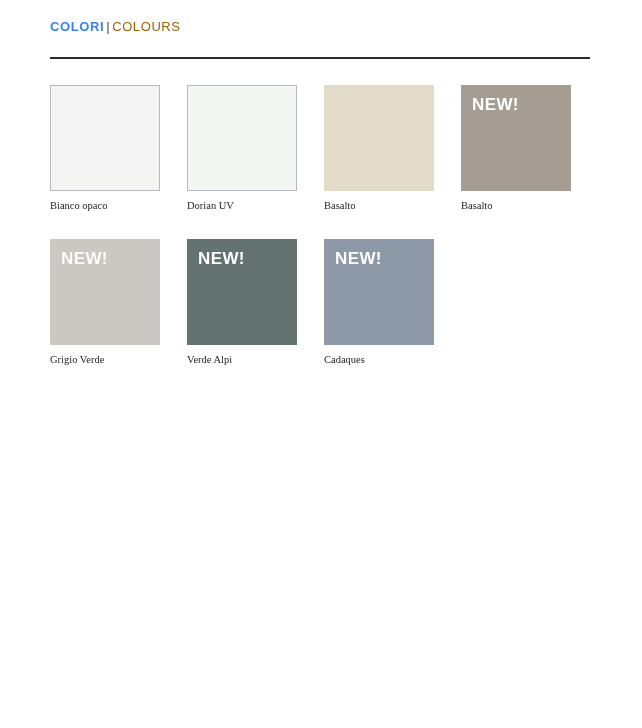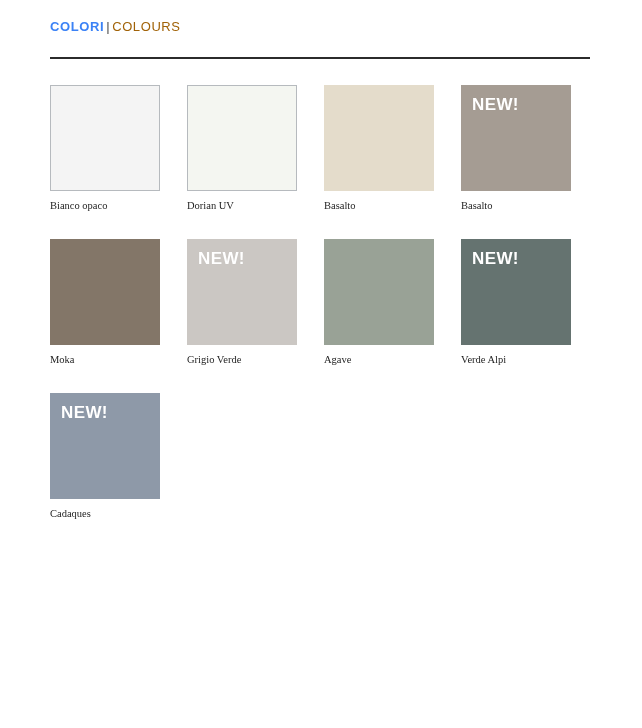--- a/index.html
+++ b/index.html
@@ -135,32 +135,24 @@
         <div class="swatch" style="background-color: rgb(228, 220, 203);"></div>
         <div class="swatch-label">Basalto</div>
       </div>
       <div class="swatch-cell">
         <div class="swatch" style="background-color: rgb(165, 156, 147);">
           <div class="new-badge">NEW!</div>
         </div>
         <div class="swatch-label">Basalto</div>
       </div>
       <div class="swatch-cell">
-        <div class="swatch" style="background-color: rgb(131, 118, 104);"></div>
-        <div class="swatch-label">Moka</div>
-      </div>
-      <div class="swatch-cell">
         <div class="swatch" style="background-color: rgb(203, 199, 195);">
           <div class="new-badge">NEW!</div>
         </div>
         <div class="swatch-label">Grigio Verde</div>
-      </div>
-      <div class="swatch-cell">
-        <div class="swatch" style="background-color: rgb(153, 162, 150);"></div>
-        <div class="swatch-label">Agave</div>
       </div>
       <div class="swatch-cell">
         <div class="swatch" style="background-color: rgb(101, 115, 112);">
           <div class="new-badge">NEW!</div>
         </div>
         <div class="swatch-label">Verde Alpi</div>
       </div>
       <div class="swatch-cell">
         <div class="swatch" style="background-color: rgb(142, 153, 168);">
           <div class="new-badge">NEW!</div>

